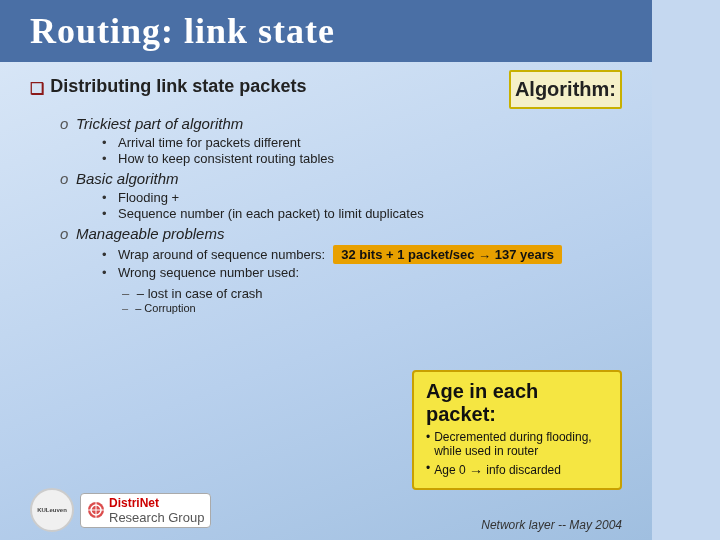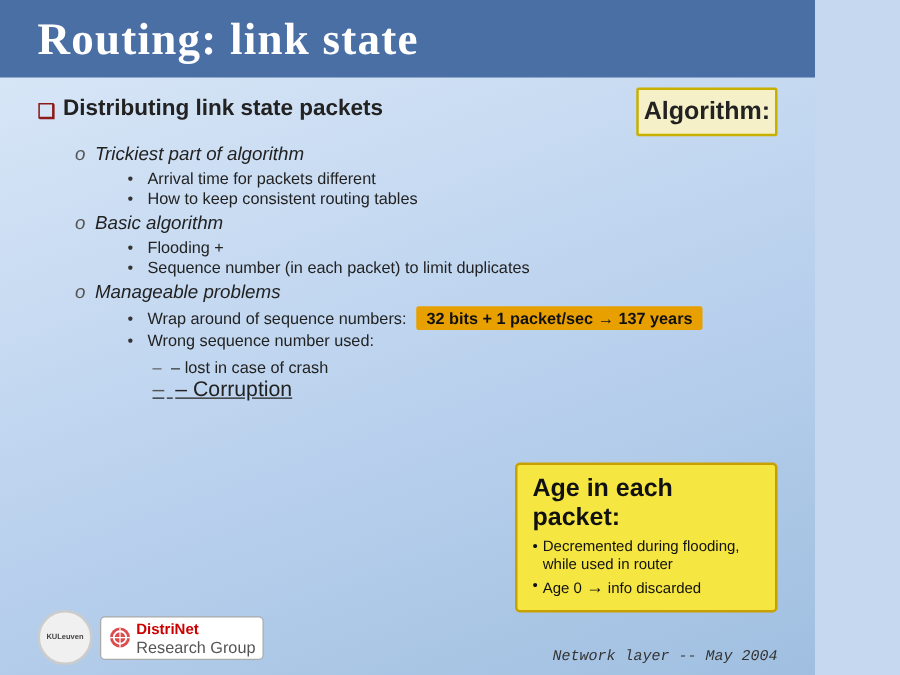--- a/index.html
+++ b/index.html
@@ -180,21 +180,20 @@
       color: #c00;
     }
     .research-group {
       font-size: 13px;
       color: #555;
     }
     .network-layer-text {
       font-size: 12px;
       color: #333;
       font-style: italic;
-      font-family: Liberation Mono, monospace;
     }
     .indent-dash {
       color: #555;
       margin-right: 2px;
     }
   </style>
 </head>
 <body>
 
 <div class="slide">
@@ -263,21 +262,21 @@
         <div class="sub-item" style="flex-direction:column; padding-left:0;">
           <div style="display:flex; align-items:center; gap:4px;">
             <span class="bullet-dot">•</span>
             <span>Wrong sequence number used:</span>
           </div>
           <div style="margin-left: 20px; margin-top: 2px;">
             <div style="font-size:13px; color:#222; margin-bottom:1px;">
               <span class="indent-dash">–</span>
               <span style="margin-left:2px;">– lost in case of crash</span>
             </div>
-            <div style="font-size:17px; color:#222;text-decoration:underline;">
+            <div style="font-size:11px; color:#222;">
               <span class="indent-dash">–</span>
               <span style="margin-left:2px;">– Corruption</span>
             </div>
           </div>
         </div>
       </div>
     </div>
   </div>
 
   <div class="yellow-callout">

